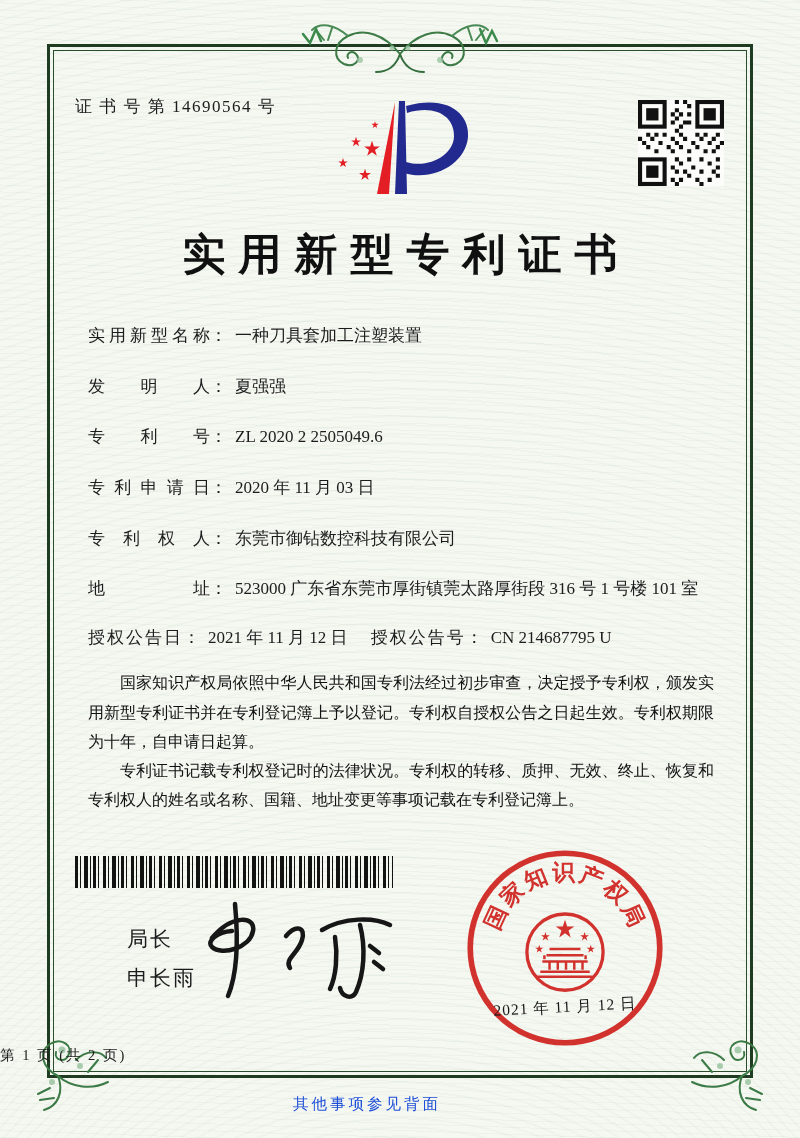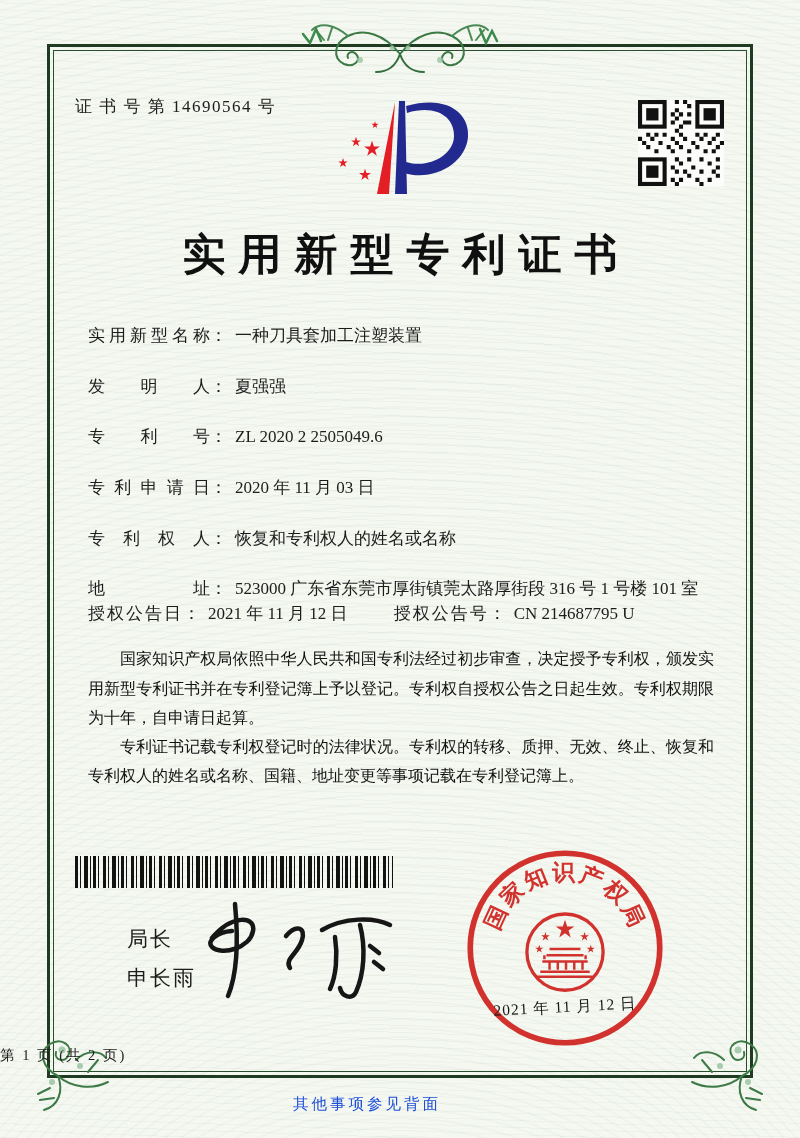--- a/index.html
+++ b/index.html
@@ -25,30 +25,30 @@
   }
   .qr{position:absolute;left:638px;top:100px;width:86px;height:86px;}
   .logo{position:absolute;left:316px;top:92px;width:186px;height:114px;}
   .page-title{
     position:absolute;left:0;right:0;top:226px;text-align:center;
     font-size:43px;font-weight:bold;letter-spacing:13px;text-indent:13px;
     color:#101010;
   }
   .content{position:absolute;left:88px;top:324px;width:626px;}
   .field-row{display:flex;margin-bottom:26px;font-size:17px;line-height:1.45;align-items:flex-end;}
-  .field-row.address{margin-bottom:0;}
+  .field-row.address{margin-bottom:24px;}
   .flabel{
     flex:0 0 122px;display:inline-block;
     text-align:justify;text-align-last:justify;
   }
   .fcolon{flex:0 0 auto;margin-right:8px;}
   .fvalue{flex:1;}
   .grant-row{display:flex;font-size:17px;line-height:1.45;margin-bottom:18px;}
   .grant-group{display:flex;}
-  .grant-group.second{margin-left:46px;justify-content:center;}
+  .grant-group.second{margin-left:23px;justify-content:center;}
   .grant-group .glabel{white-space:nowrap;letter-spacing:2px;}
   .grant-group .gvalue{margin-left:8px;white-space:nowrap;}
   .paragraphs{font-size:16px;line-height:1.82;text-align:justify;color:#111;}
   .paragraphs p{margin:0;text-indent:2em;}
   .barcode{
     position:absolute;left:75px;top:856px;width:318px;height:32px;
     background:repeating-linear-gradient(90deg,
       #121212 0 3px, transparent 3px 5px,
       #121212 5px 6px, transparent 6px 9px,
       #121212 9px 13px, transparent 13px 15px,
@@ -188,21 +188,21 @@
 
     <div class="field-row">
       <span class="flabel">专利申请日</span>
         <span class="fcolon">：</span>
       <span class="fvalue">2020 年 11 月 03 日</span>
     </div>
 
     <div class="field-row">
       <span class="flabel">专利权人</span>
         <span class="fcolon">：</span>
-      <span class="fvalue">恢复和专利权人的姓名或名称</span>
+      <span class="fvalue">东莞市御钻数控科技有限公司</span>
     </div>
 
     <div class="field-row address">
       <span class="flabel">地址</span>
         <span class="fcolon">：</span>
       <span class="fvalue">523000 广东省东莞市厚街镇莞太路厚街段 316 号 1 号楼 101 室</span>
     </div>
 
     <div class="grant-row">
       <span class="grant-group">

